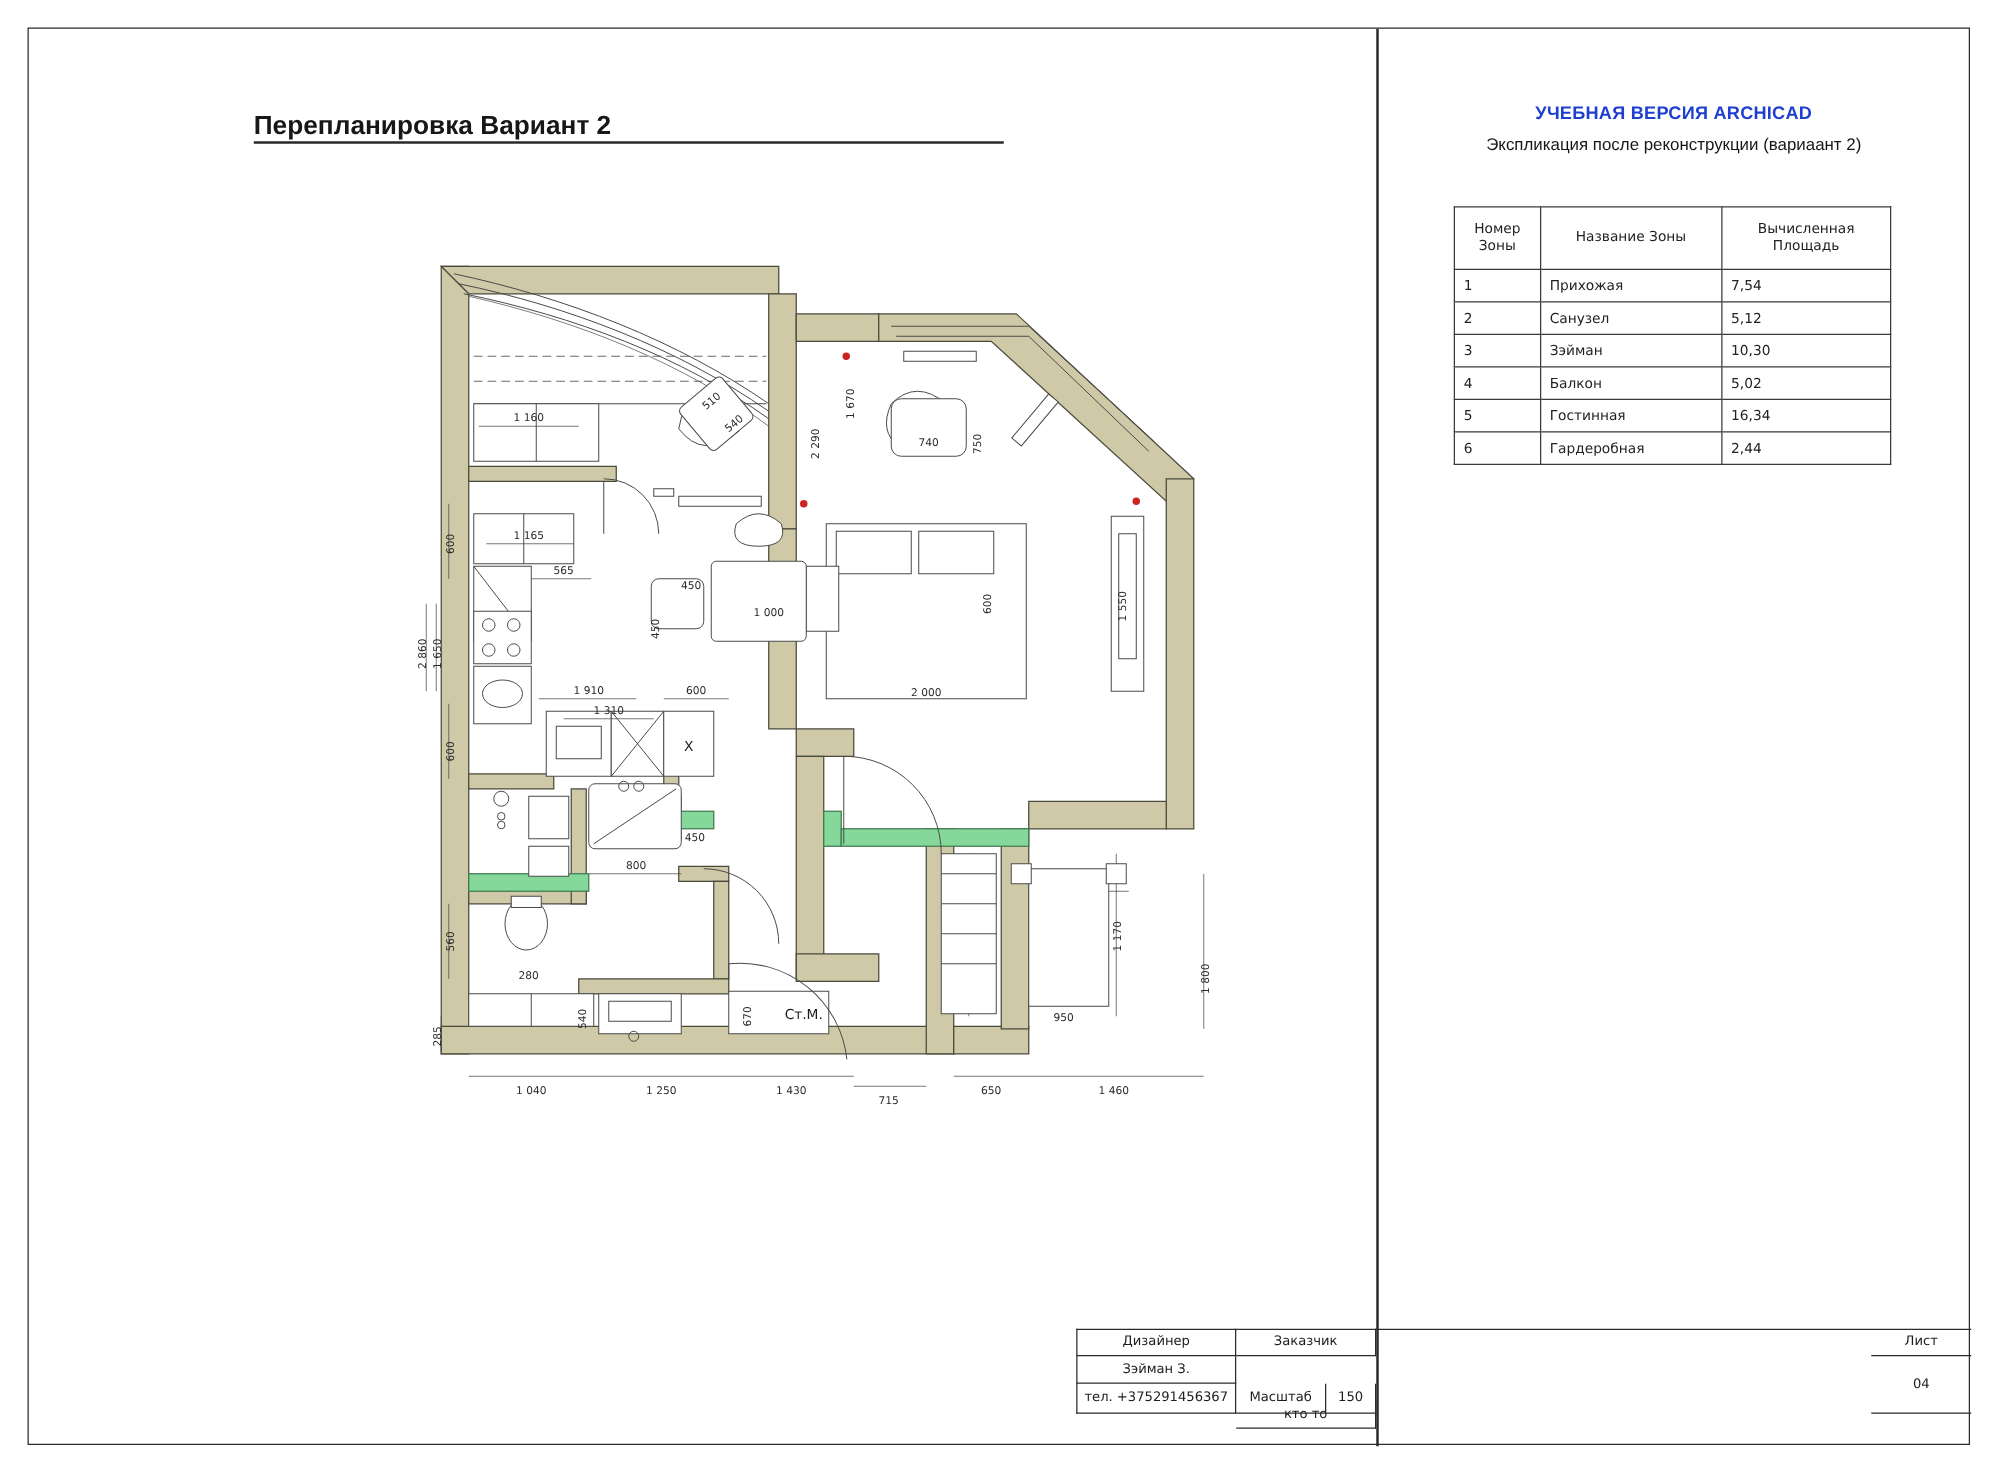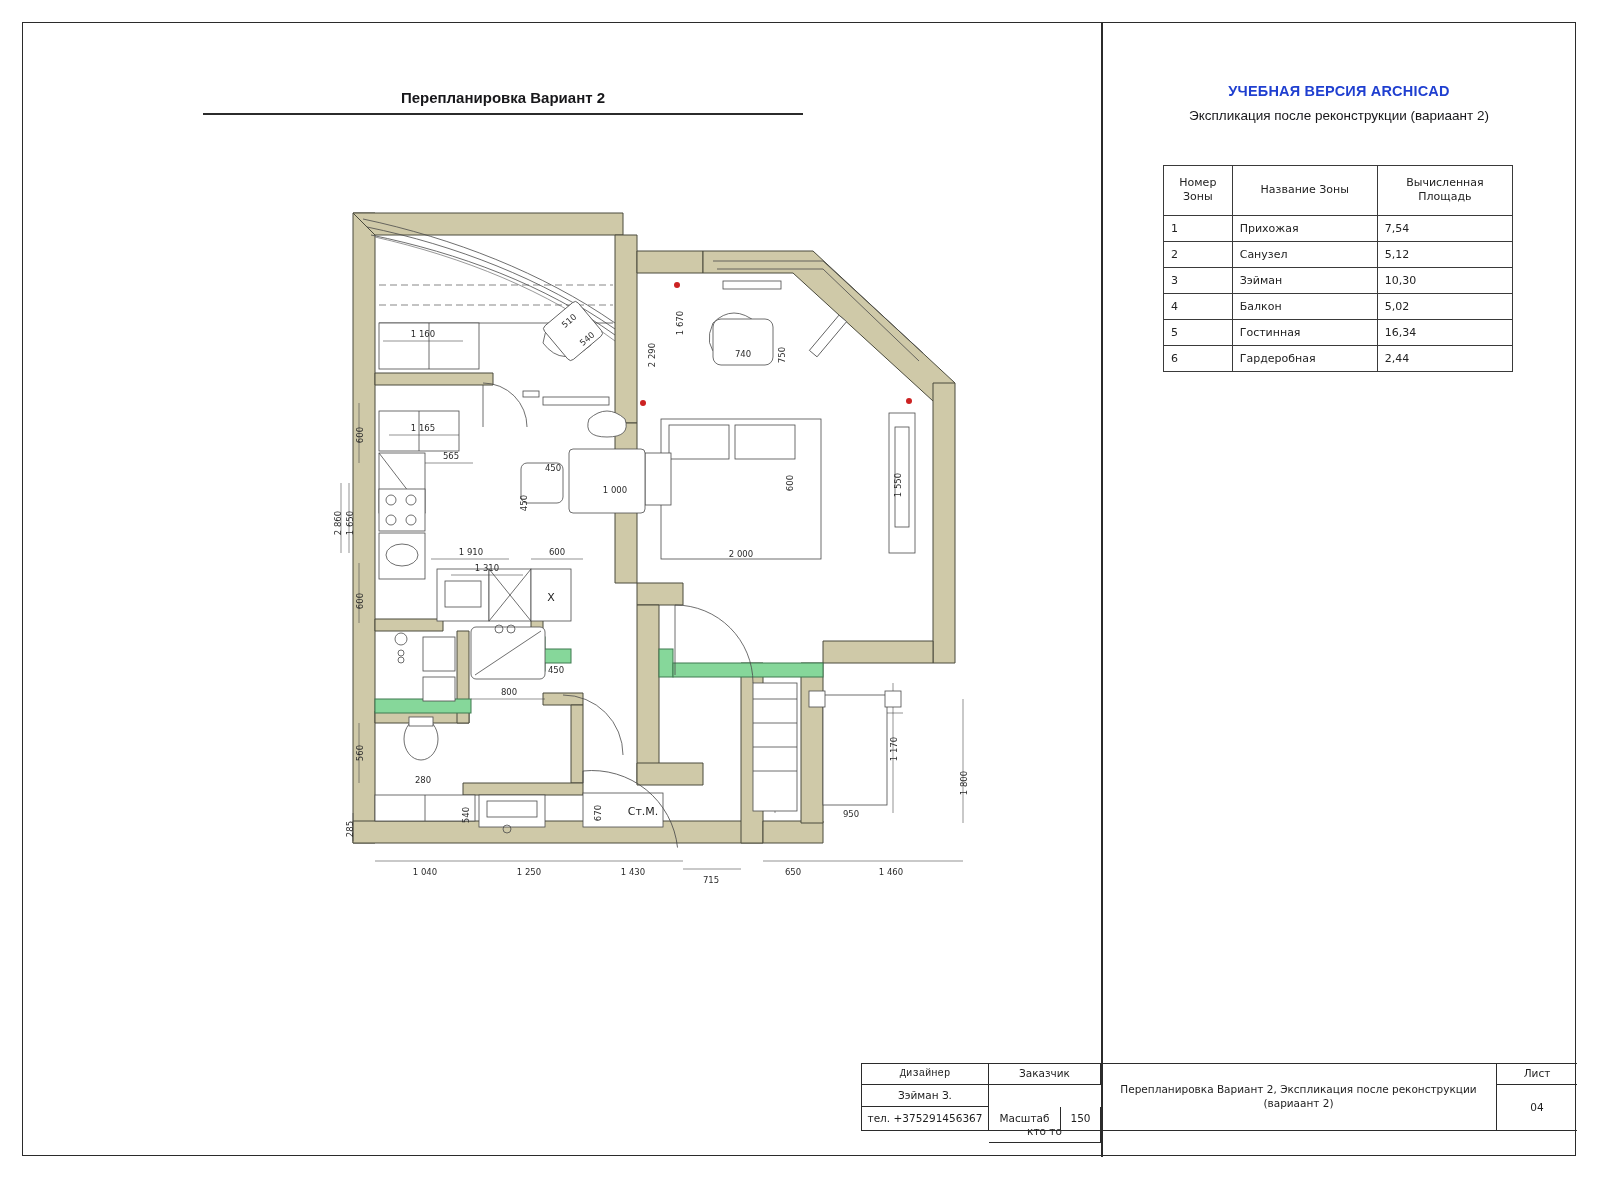--- a/index.html
+++ b/index.html
@@ -31,22 +31,22 @@
     height: 1134px;
     background: #2b2b2b;
   }
 
   
   .plan-title {
     position: absolute;
     left: 180px;
     top: 66px;
     width: 600px;
-    text-align: center;
-    font-size: 15px;
+    text-align: left;
+    font-size: 21px;
     font-weight: bold;
     color: #17171a;
   }
   .plan-title-rule {
     position: absolute;
     left: 180px;
     top: 90px;
     width: 600px;
     height: 1.5px;
     background: #2b2b2b;
@@ -457,28 +457,27 @@
           <td class="nm">Гардеробная</td>
           <td class="ar">2,44</td>
         </tr>
       </tbody>
     </table>
   </div>
 
   <div class="titleblock">
     <div class="tb-grid"></div>
 
-    <div class="tb-cell tb-left-border" style="left:0; top:0; width:128px; height:22px;font-family:Liberation Mono, monospace;">Дизайнер</div>
+    <div class="tb-cell tb-left-border" style="left:0; top:0; width:128px; height:22px;">Дизайнер</div>
     <div class="tb-cell" style="left:128px; top:0; width:112px; height:22px;">Заказчик</div>
 
     <div class="tb-cell tb-left-border" style="left:0; top:22px; width:128px; height:22px;">Зэйман З.</div>
     <div class="tb-cell" style="left:128px; top:22px; width:112px; height:22px;margin-top:36px;">кто то</div>
 
     <div class="tb-cell tb-left-border" style="left:0; top:44px; width:128px; height:24px;">тел. +375291456367</div>
     <div class="tb-cell" style="left:128px; top:44px; width:72px; height:24px;">Масштаб</div>
     <div class="tb-cell" style="left:200px; top:44px; width:40px; height:24px;">150</div>
 
-    <div class="tb-cell" style="left:240px; top:0; width:396px; height:68px; padding:0 14px; border-bottom:1.2px solid #2b2b2b;">Перепланировка Вариант 2, Экспликация после реконструкции (вариаант 2)</div>
 
     <div class="tb-cell" style="left:636px; top:0; width:80px; height:22px; border-right:none;">Лист</div>
     <div class="tb-cell" style="left:636px; top:22px; width:80px; height:46px; border-right:none;">04</div>
   </div>
 </div>
 
 </body></html>

